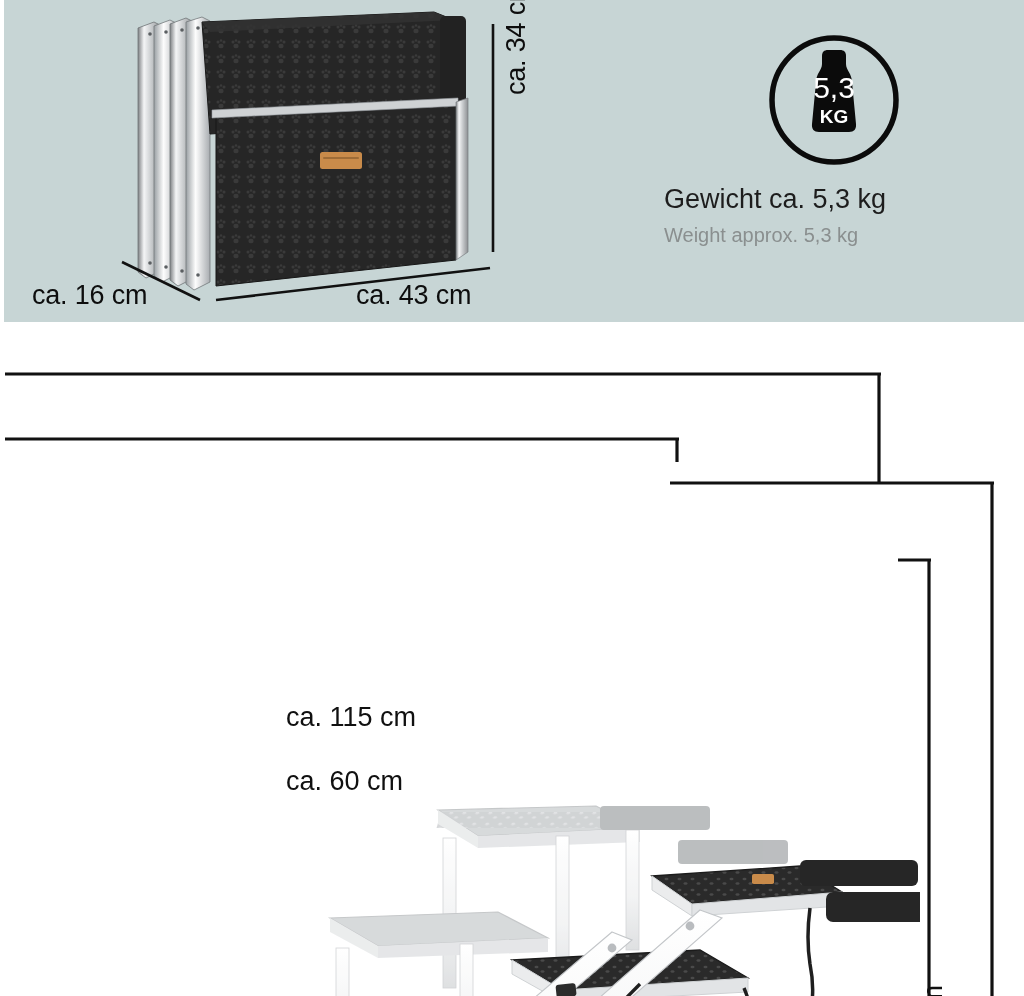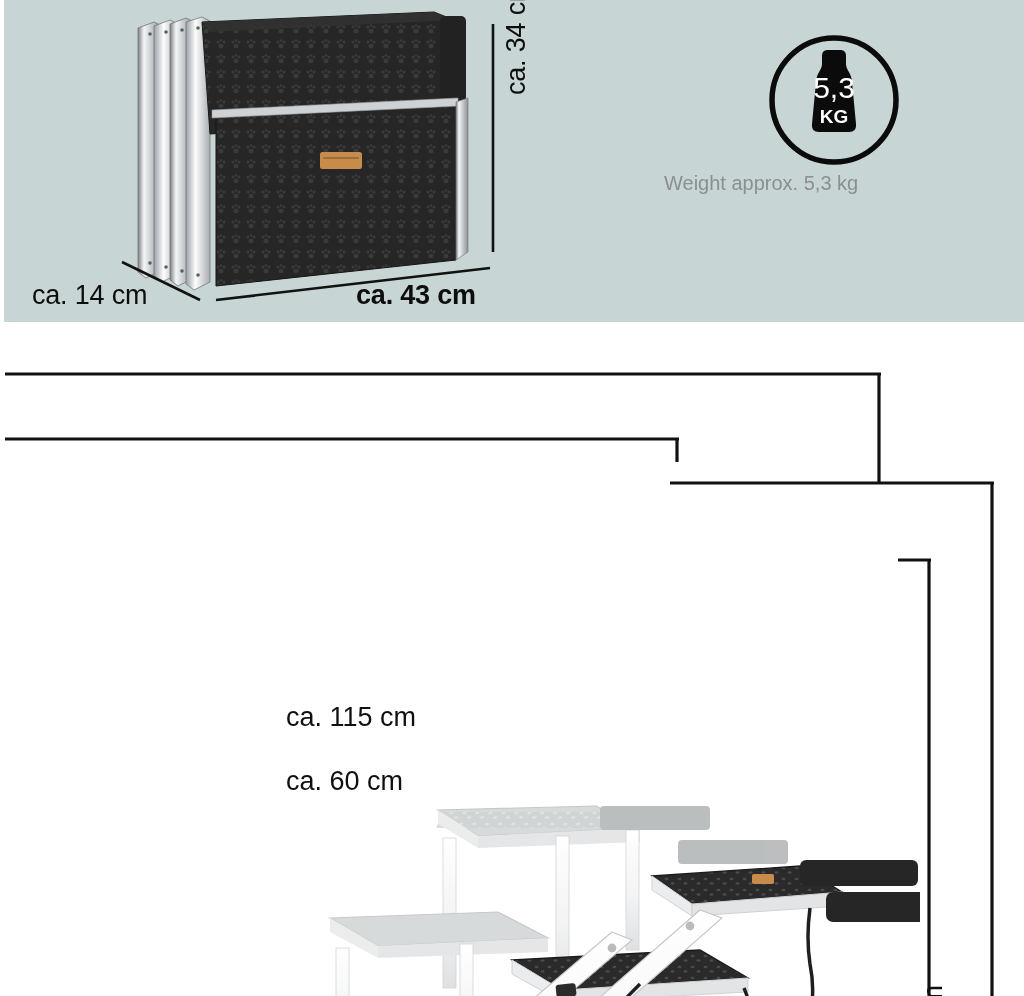--- a/index.html
+++ b/index.html
@@ -44,21 +44,21 @@
 
   
   .dim-label {
     position: absolute;
     color: #0d0d0d;
     font-size: 27px;
     letter-spacing: -0.2px;
     white-space: nowrap;
   }
   .dim-16 { left: 28px; top: 280px; }
-  .dim-43 { left: 352px; top: 280px; font-weight: bold; }
+  .dim-43 { left: 352px; top: 280px; }
   .dim-34 {
     left: 497px;
     top: 95px;
     transform: rotate(-90deg);
     transform-origin: left top;
   }
 
   
   .weight-block {
     position: absolute;
@@ -74,21 +74,21 @@
     position: relative;
   }
   .weight-circle svg { display: block; }
   .weight-de {
     margin-top: 14px;
     font-size: 27px;
     color: #1d1d1d;
     white-space: nowrap;
   }
   .weight-en {
-    margin-top: 2px;
+    margin-top: 9px;
     font-size: 20px;
     color: #8a8f8f;
     white-space: nowrap;
   }
 
   
   .bottom-panel {
     position: absolute;
     left: 0;
     top: 322px;
@@ -196,36 +196,37 @@
 
     <svg style="position:absolute; left:0; top:0; width:1020px; height:322px; pointer-events:none;">
 
       <line x1="118" y1="262" x2="196" y2="300" stroke="#111" stroke-width="2.6"></line>
 
       <line x1="212" y1="300" x2="486" y2="268" stroke="#111" stroke-width="2.6"></line>
 
       <line x1="489" y1="24" x2="489" y2="252" stroke="#111" stroke-width="2.6"></line>
     </svg>
 
-    <div class="dim-label dim-16">ca. 14 cm</div>
+    <div class="dim-label dim-16">ca. 16 cm</div>
     <div class="dim-label dim-43">ca. 43 cm</div>
     <div class="dim-label dim-34">ca. 34 cm</div>
 
     <div class="weight-block">
       <div class="weight-circle">
         <svg viewBox="0 0 140 140" width="140" height="140" xmlns="http://www.w3.org/2000/svg">
           <circle cx="70" cy="70" r="62" fill="none" stroke="#0b0b0b" stroke-width="5.5"></circle>
 
           <path d="M52 52 C52 44 58 40 58 34 L58 26 C58 22 60 20 64 20 L76 20
                    C80 20 82 22 82 26 L82 34 C82 40 88 44 88 52
                    L92 94 C92.5 99 90 102 85 102 L55 102 C50 102 47.5 99 48 94 Z" fill="#0b0b0b"></path>
           <text x="70" y="68" text-anchor="middle" fill="#ffffff" font-family="Liberation Sans, sans-serif" font-size="30" font-weight="400">5,3</text>
           <text x="70" y="93" text-anchor="middle" fill="#ffffff" font-family="Liberation Sans, sans-serif" font-size="19" font-weight="700">KG</text>
         </svg>
       </div>
+      <div class="weight-de">Gewicht ca. 5,3 kg</div>
       <div class="weight-en">Weight approx. 5,3 kg</div>
     </div>
   </div>
 
   <div class="bottom-panel">
 
     <svg style="position:absolute; left:0; top:0; width:1024px; height:674px; pointer-events:none;">
 
       <line x1="5" y1="52" x2="881" y2="52" stroke="#111" stroke-width="3.2"></line>
       <line x1="879" y1="52" x2="879" y2="160" stroke="#111" stroke-width="3.2"></line>

